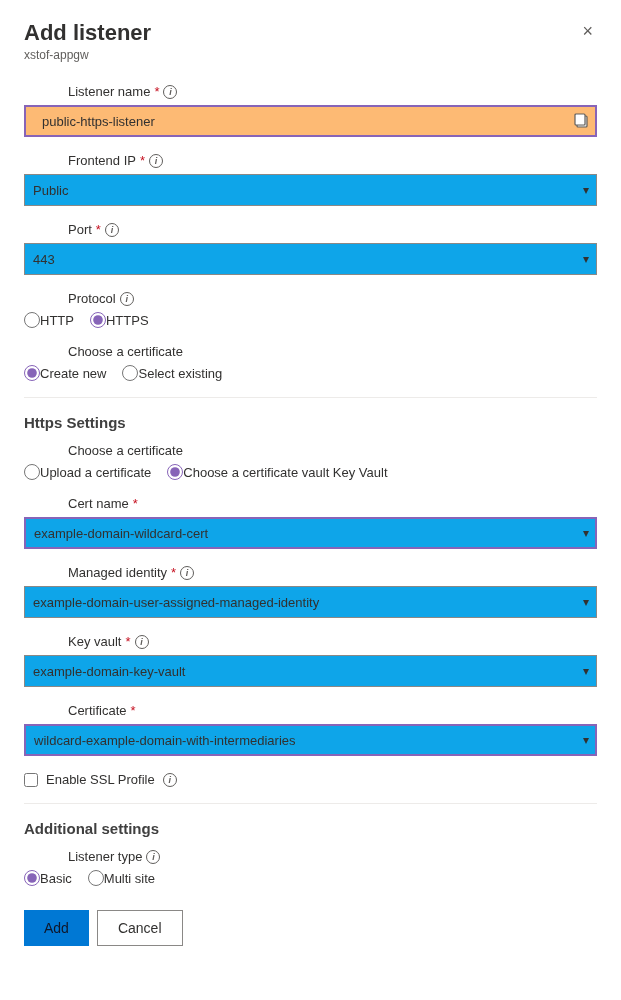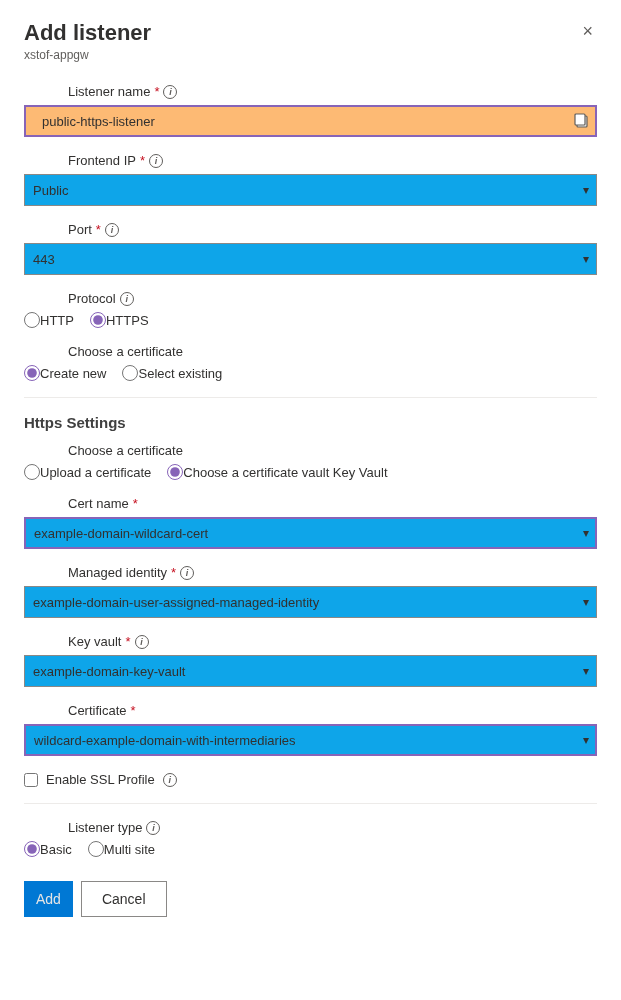--- a/index.html
+++ b/index.html
@@ -173,23 +173,23 @@
       accent-color: #8764b8;
     }
     .footer-actions {
       display: flex;
       gap: 8px;
       margin-top: 24px;
       align-items: center;
     }
     .btn-primary {
       background: #0078d4;
-      color: #e5e5e5;
+      color: #0f172a;
       border: none;
-      padding: 6px 12px;
+      padding: 6px 20px;
       font-size: 14px;
       cursor: pointer;
       font-family: inherit;
       height: 36px;
     }
     .btn-secondary {
       background: #fff;
       color: #323130;
       border: 1px solid #8a8886;
       padding: 4px 20px;
@@ -367,20 +367,21 @@
   </div>
 
   <div class="checkbox-row">
     <input class="checkbox-input" type="checkbox" style="">
     <span>Enable SSL Profile</span>
     <span class="info-icon">i</span>
   </div>
 
   <hr class="section-divider">
 
+  <div class="section-heading">Additional settings</div>
 
   <div class="field-group">
     <div class="field-label">
       <span>Listener type</span>
       <span class="info-icon">i</span>
     </div>
     <div class="radio-group">
       <label class="radio-option">
         <input class="radio-input" type="radio" name="listener_type" value="Basic" checked="" style="">
         <span>Basic</span>

